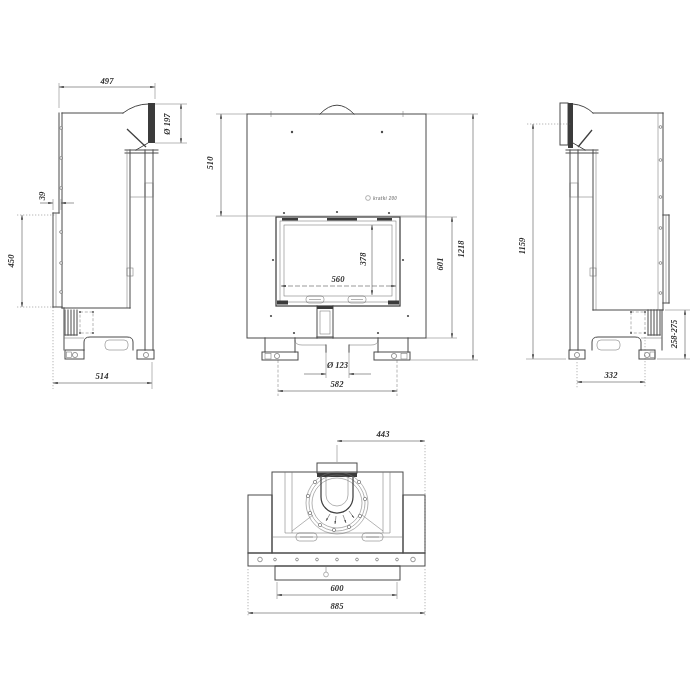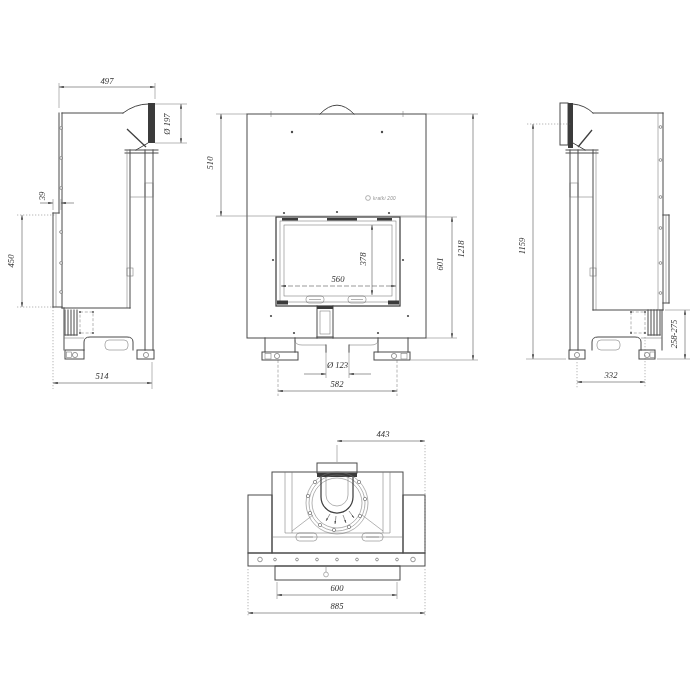--- a/index.html
+++ b/index.html
@@ -1,16 +1,16 @@
 <!DOCTYPE html>
 <html><head>
 <meta charset="utf-8">
 <style>
   html,body{margin:0;padding:0;background:#ffffff;}
-  .page{position:relative;width:700px;height:700px;background:#ffffff;overflow:hidden;}
+  .page{position:relative;width:700px;height:700px;background:#ffffff;overflow:hidden;font-weight:bold;}
   svg{display:block;}
   .ol   {stroke:#4a4a4a;stroke-width:1;fill:none;stroke-linecap:square;}
   .ol2  {stroke:#404040;stroke-width:1.25;fill:none;}
   .thin {stroke:#767676;stroke-width:.55;fill:none;}
   .dk   {fill:#3b3b3b;stroke:none;}
   .dml  {stroke:#555555;stroke-width:.6;fill:none;}
   .ext  {stroke:#6f6f6f;stroke-width:.5;fill:none;}
   .dotl {stroke:#6f6f6f;stroke-width:.5;fill:none;stroke-dasharray:1.3 1.7;}
   .dashl{stroke:#6f6f6f;stroke-width:.5;fill:none;stroke-dasharray:3 1.8;}
   .riv  {fill:#ffffff;stroke:#555;stroke-width:.6;}

